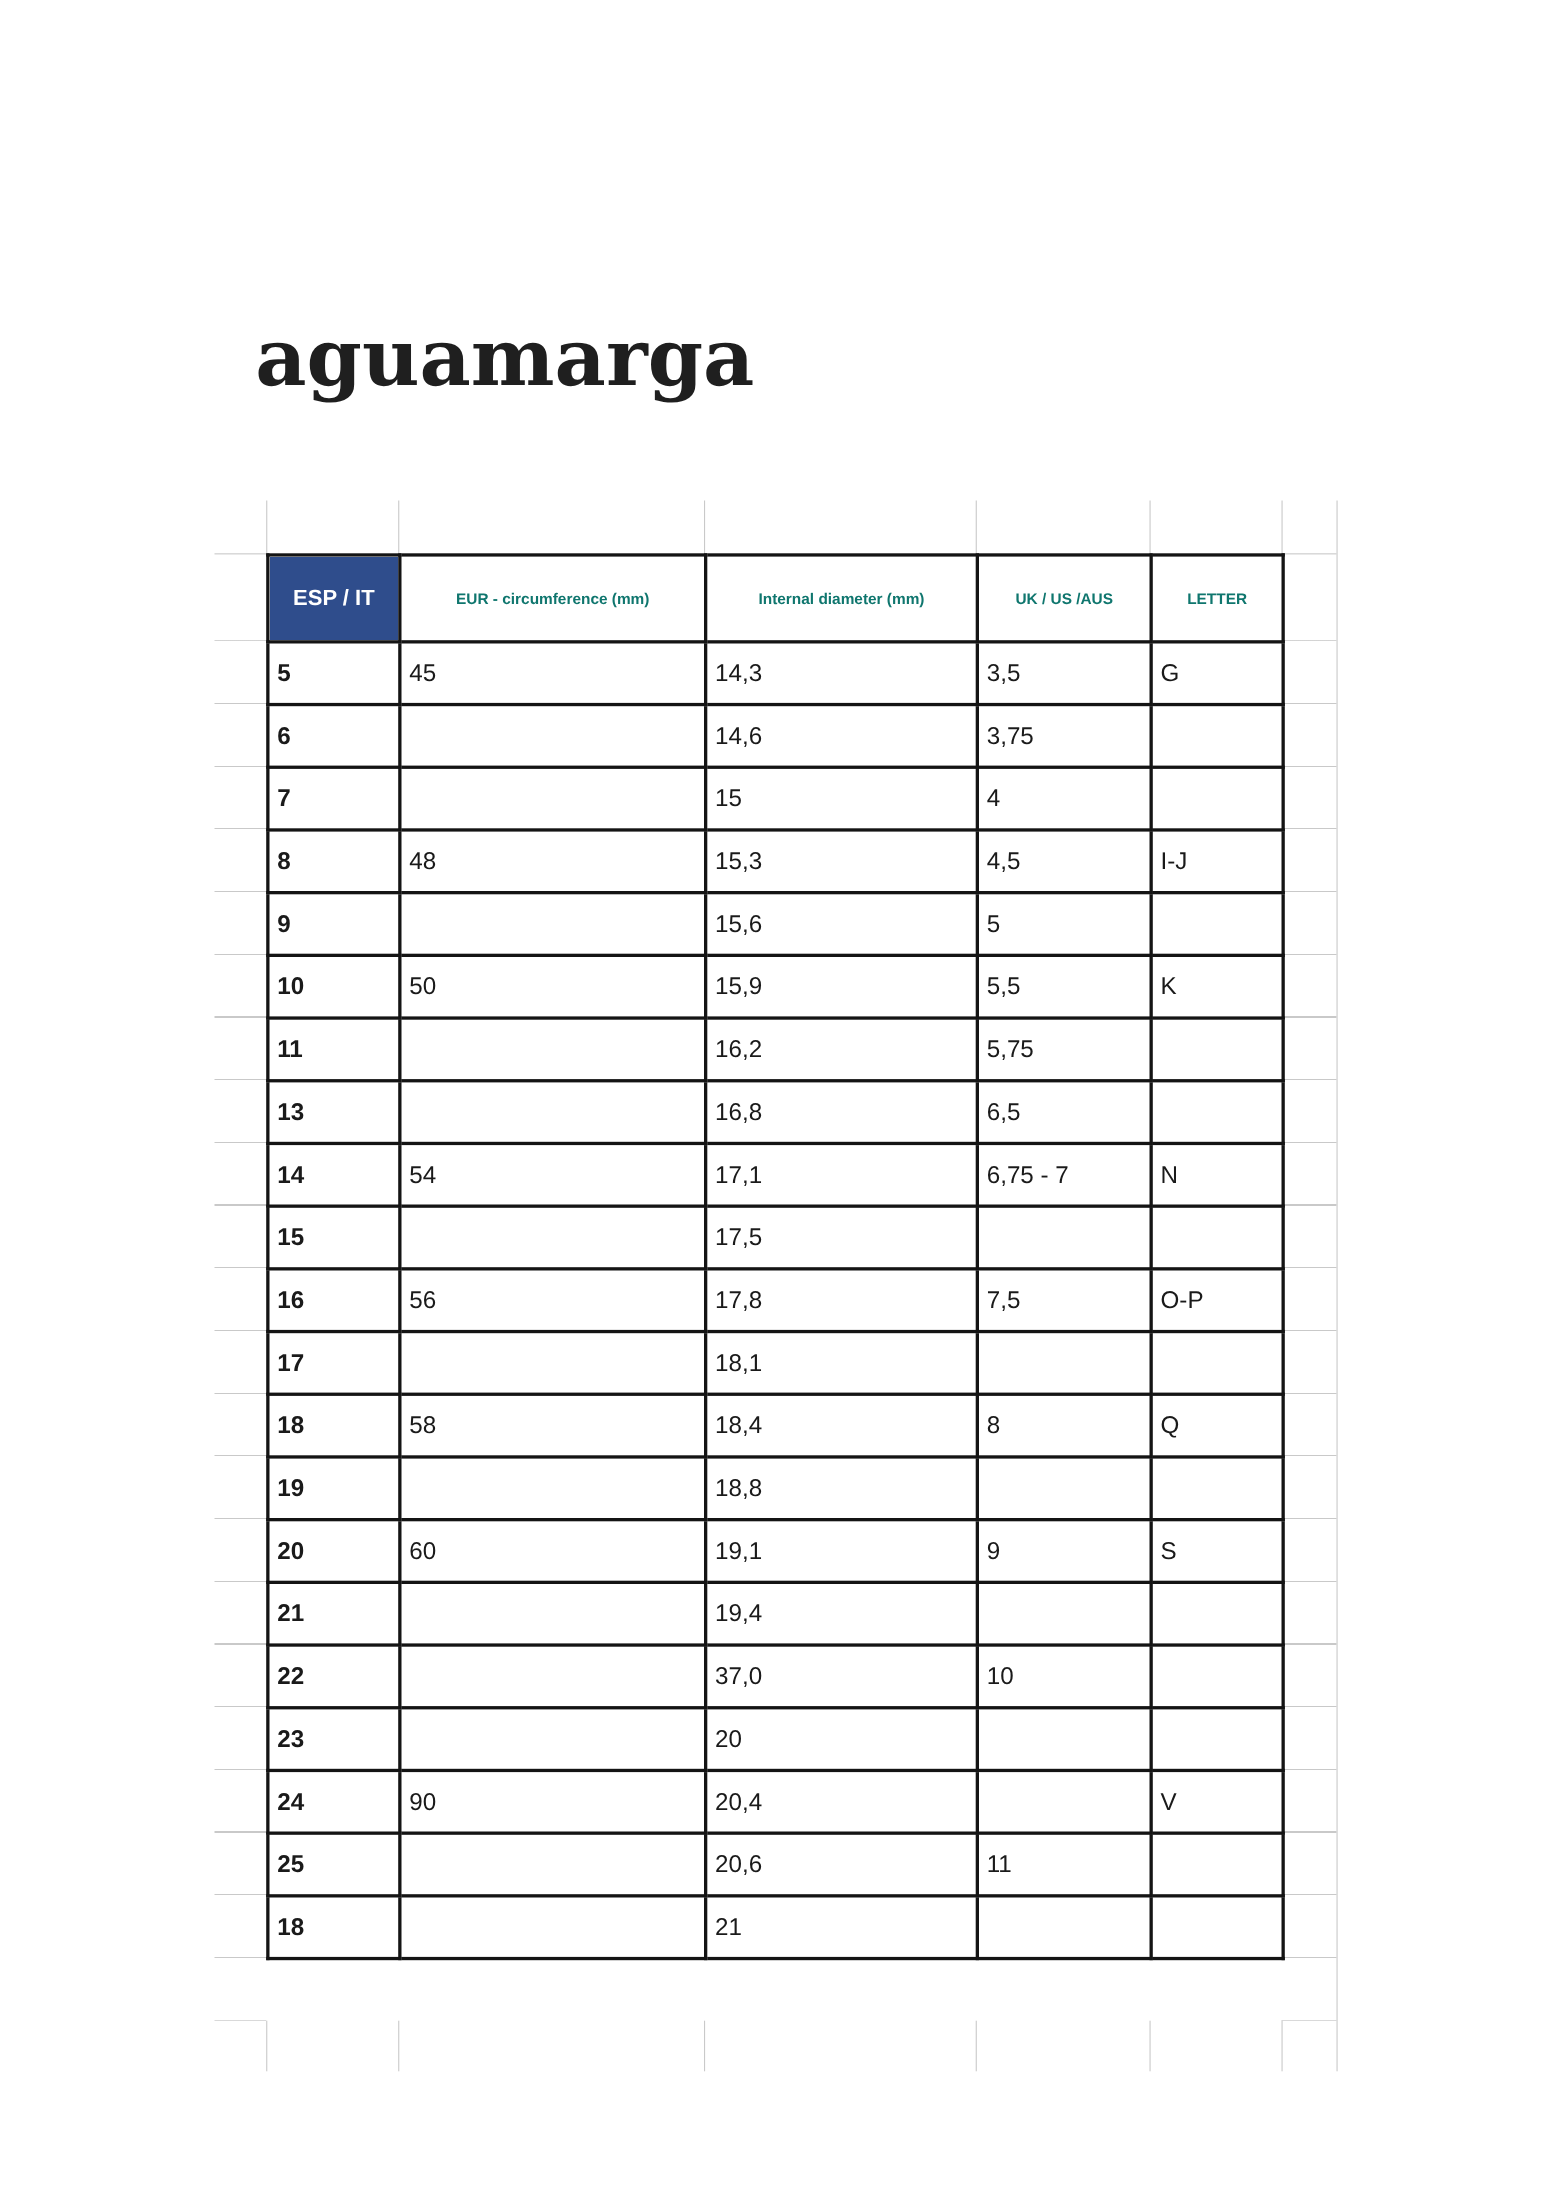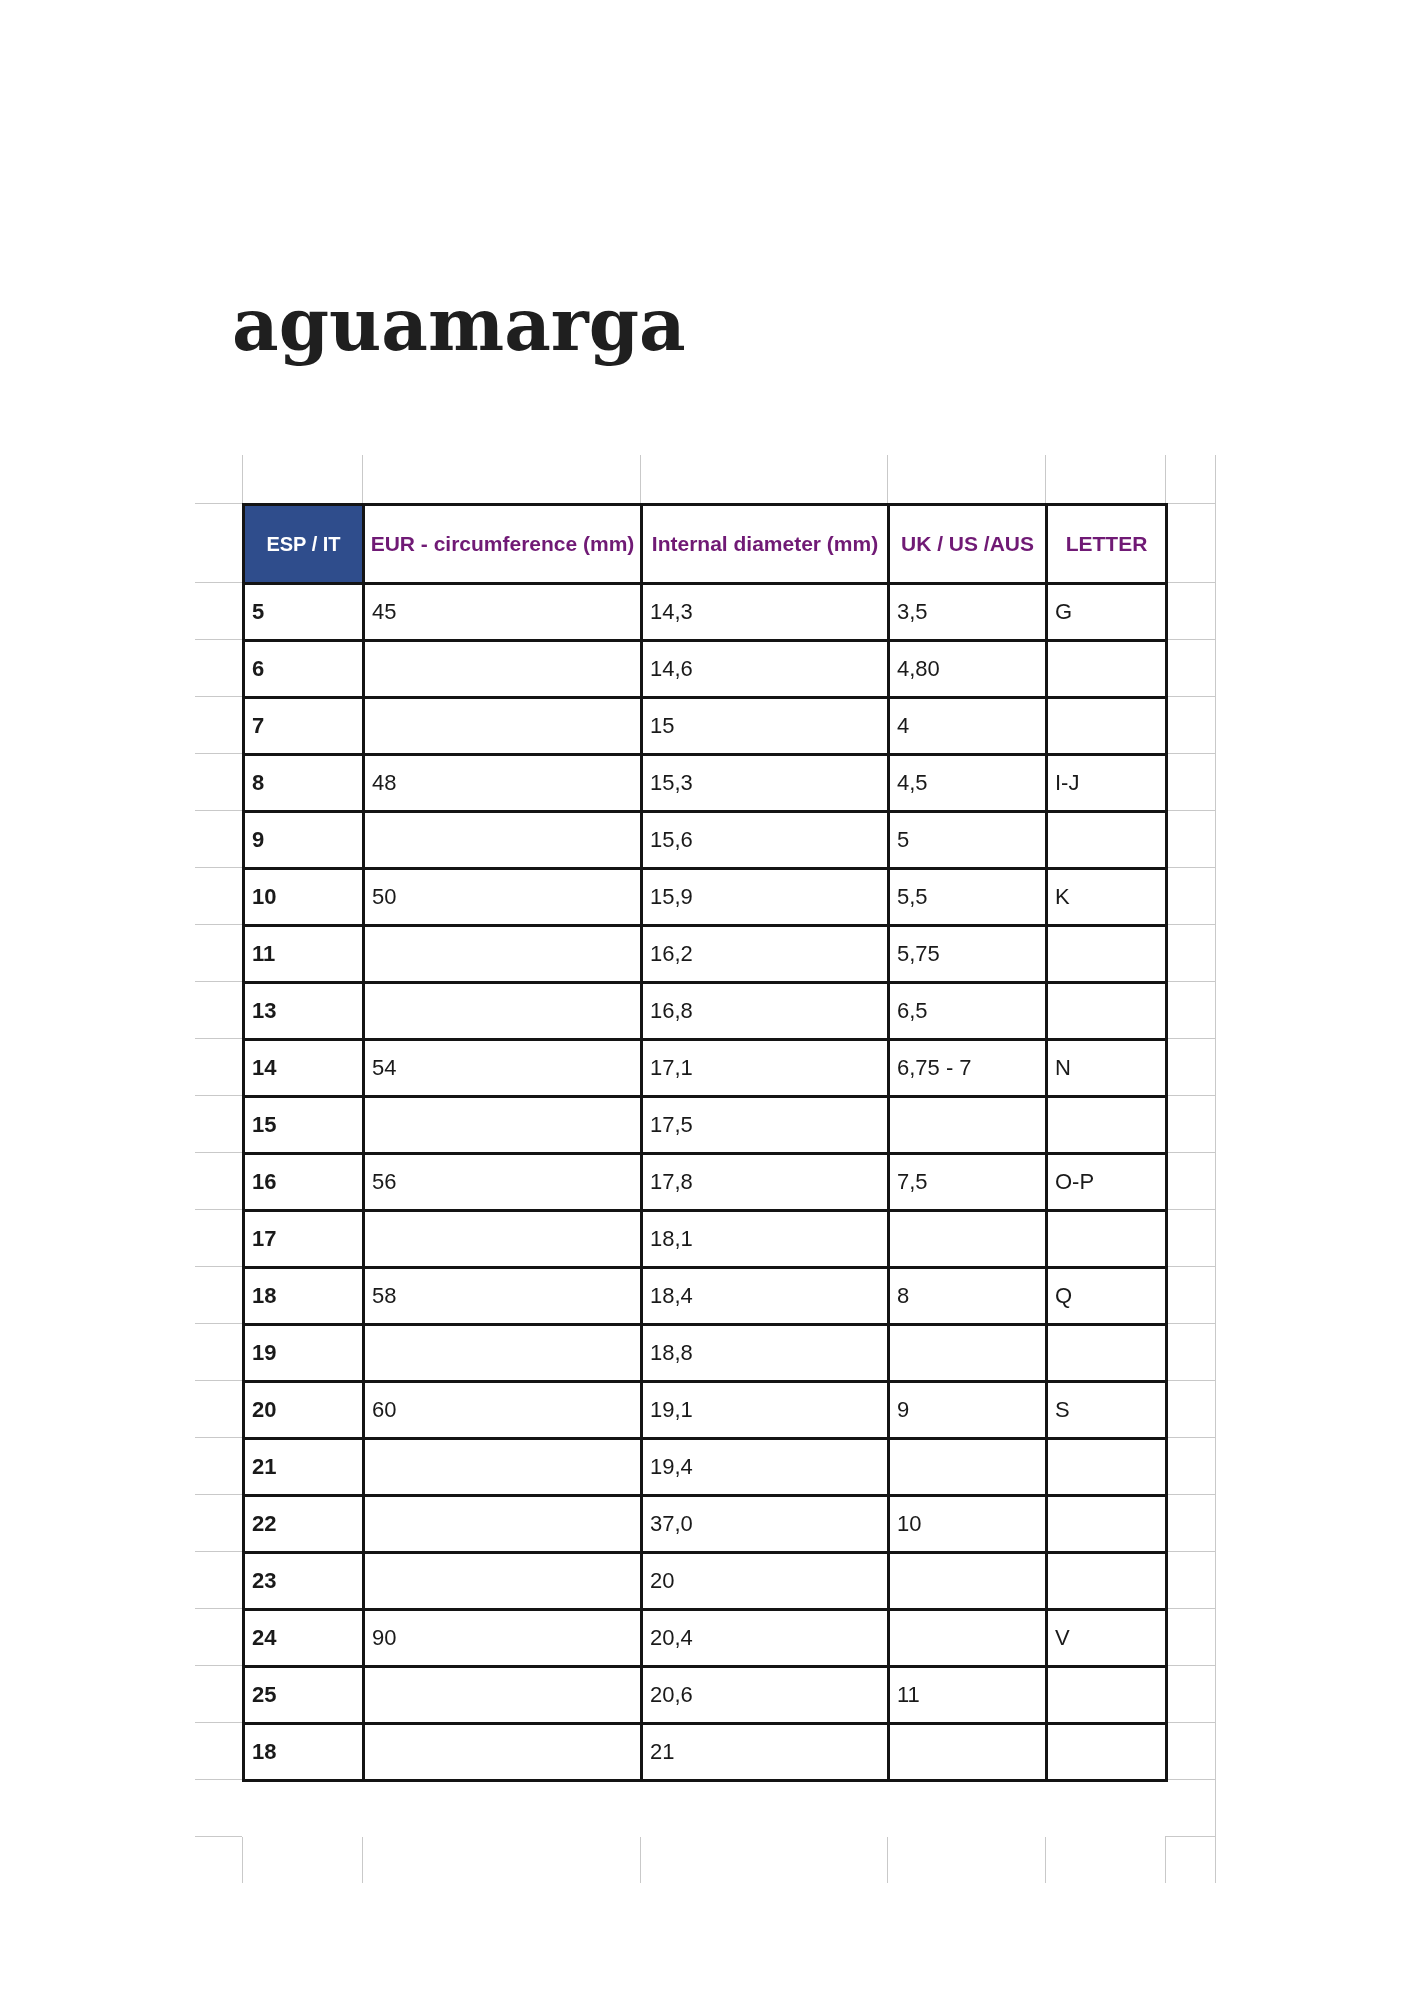--- a/index.html
+++ b/index.html
@@ -57,23 +57,23 @@
   }
   .size-table th, .size-table td {
     border: 3px solid #141414;
     overflow: hidden;
     white-space: nowrap;
   }
   .size-table th {
     height: 76px;
     text-align: center;
     vertical-align: middle;
-    font-size: 21px;
+    font-size: 14px;
     font-weight: bold;
-    color: #701a75;
+    color: #0f766e;
     padding: 0 2px;
   }
   .size-table th.accent {
     background: #2f4d8c;
     color: #ffffff;
     font-size: 20px;
   }
   .size-table td {
     height: 54px;
     vertical-align: middle;
@@ -140,21 +140,21 @@
           <td class="c-esp">5</td>
           <td>45</td>
           <td>14,3</td>
           <td>3,5</td>
           <td>G</td>
         </tr>
       <tr>
           <td class="c-esp">6</td>
           <td></td>
           <td>14,6</td>
-          <td>4,80</td>
+          <td>3,75</td>
           <td></td>
         </tr>
       <tr>
           <td class="c-esp">7</td>
           <td></td>
           <td>15</td>
           <td>4</td>
           <td></td>
         </tr>
       <tr>

